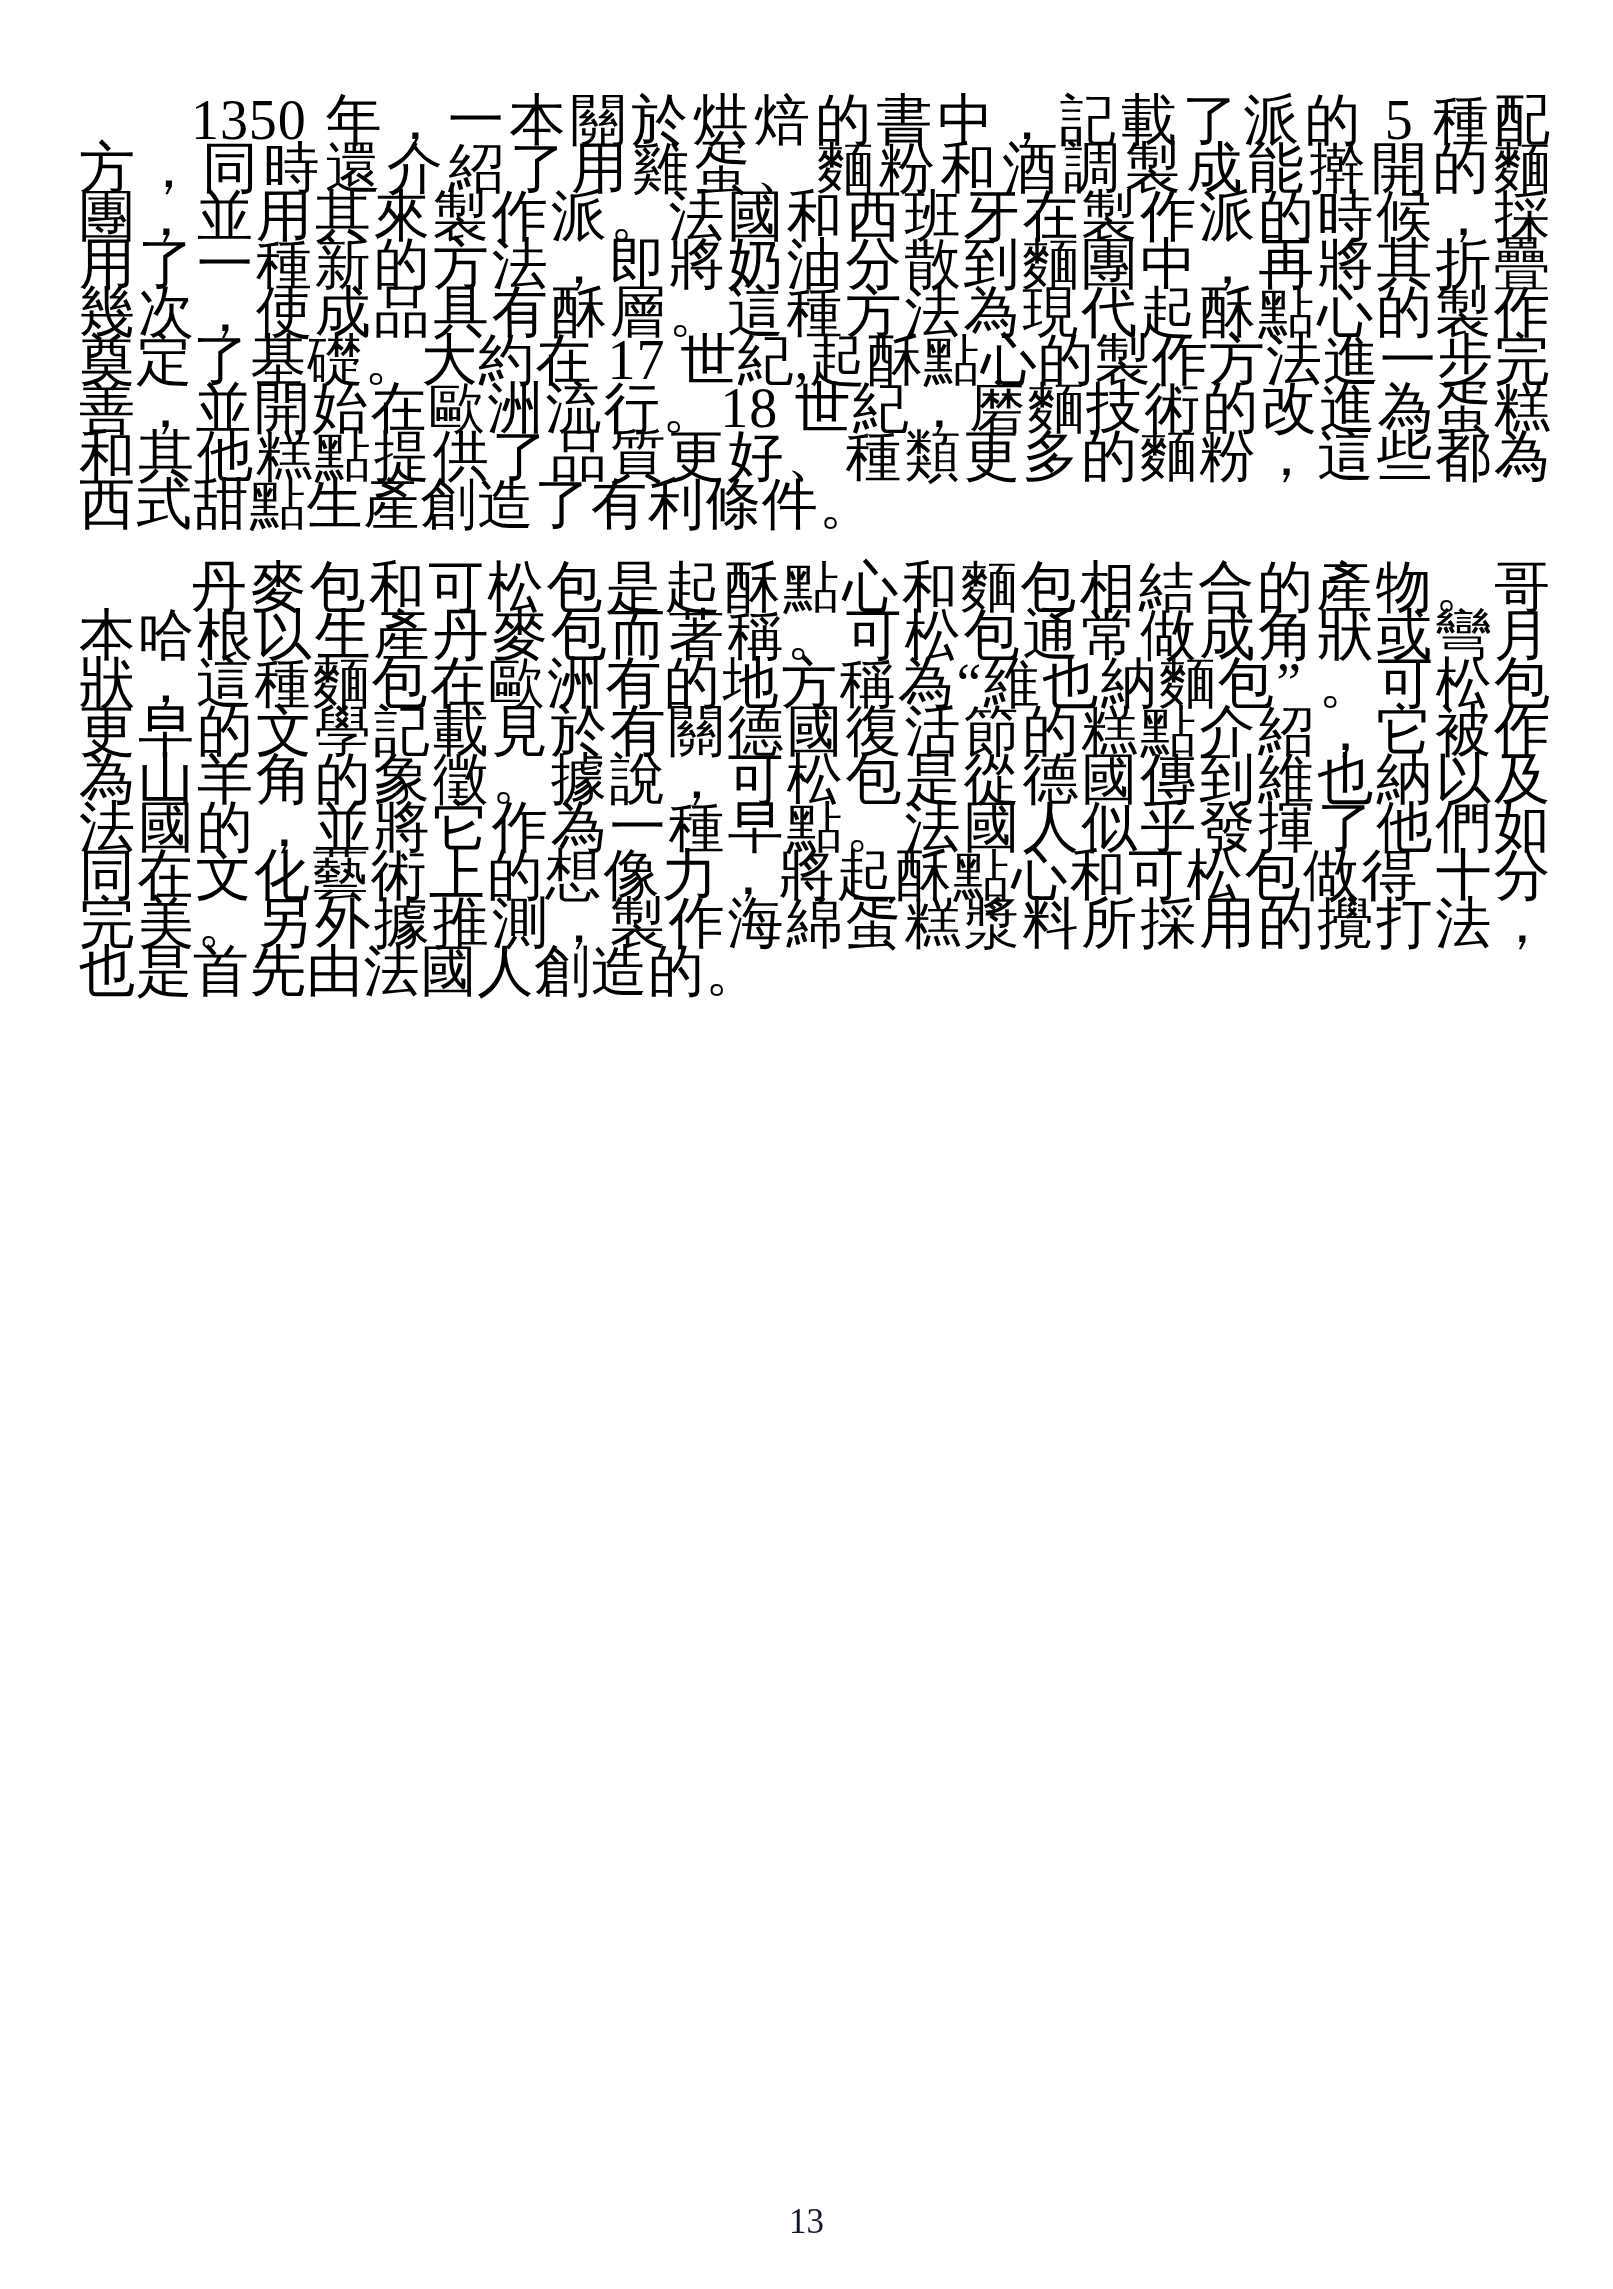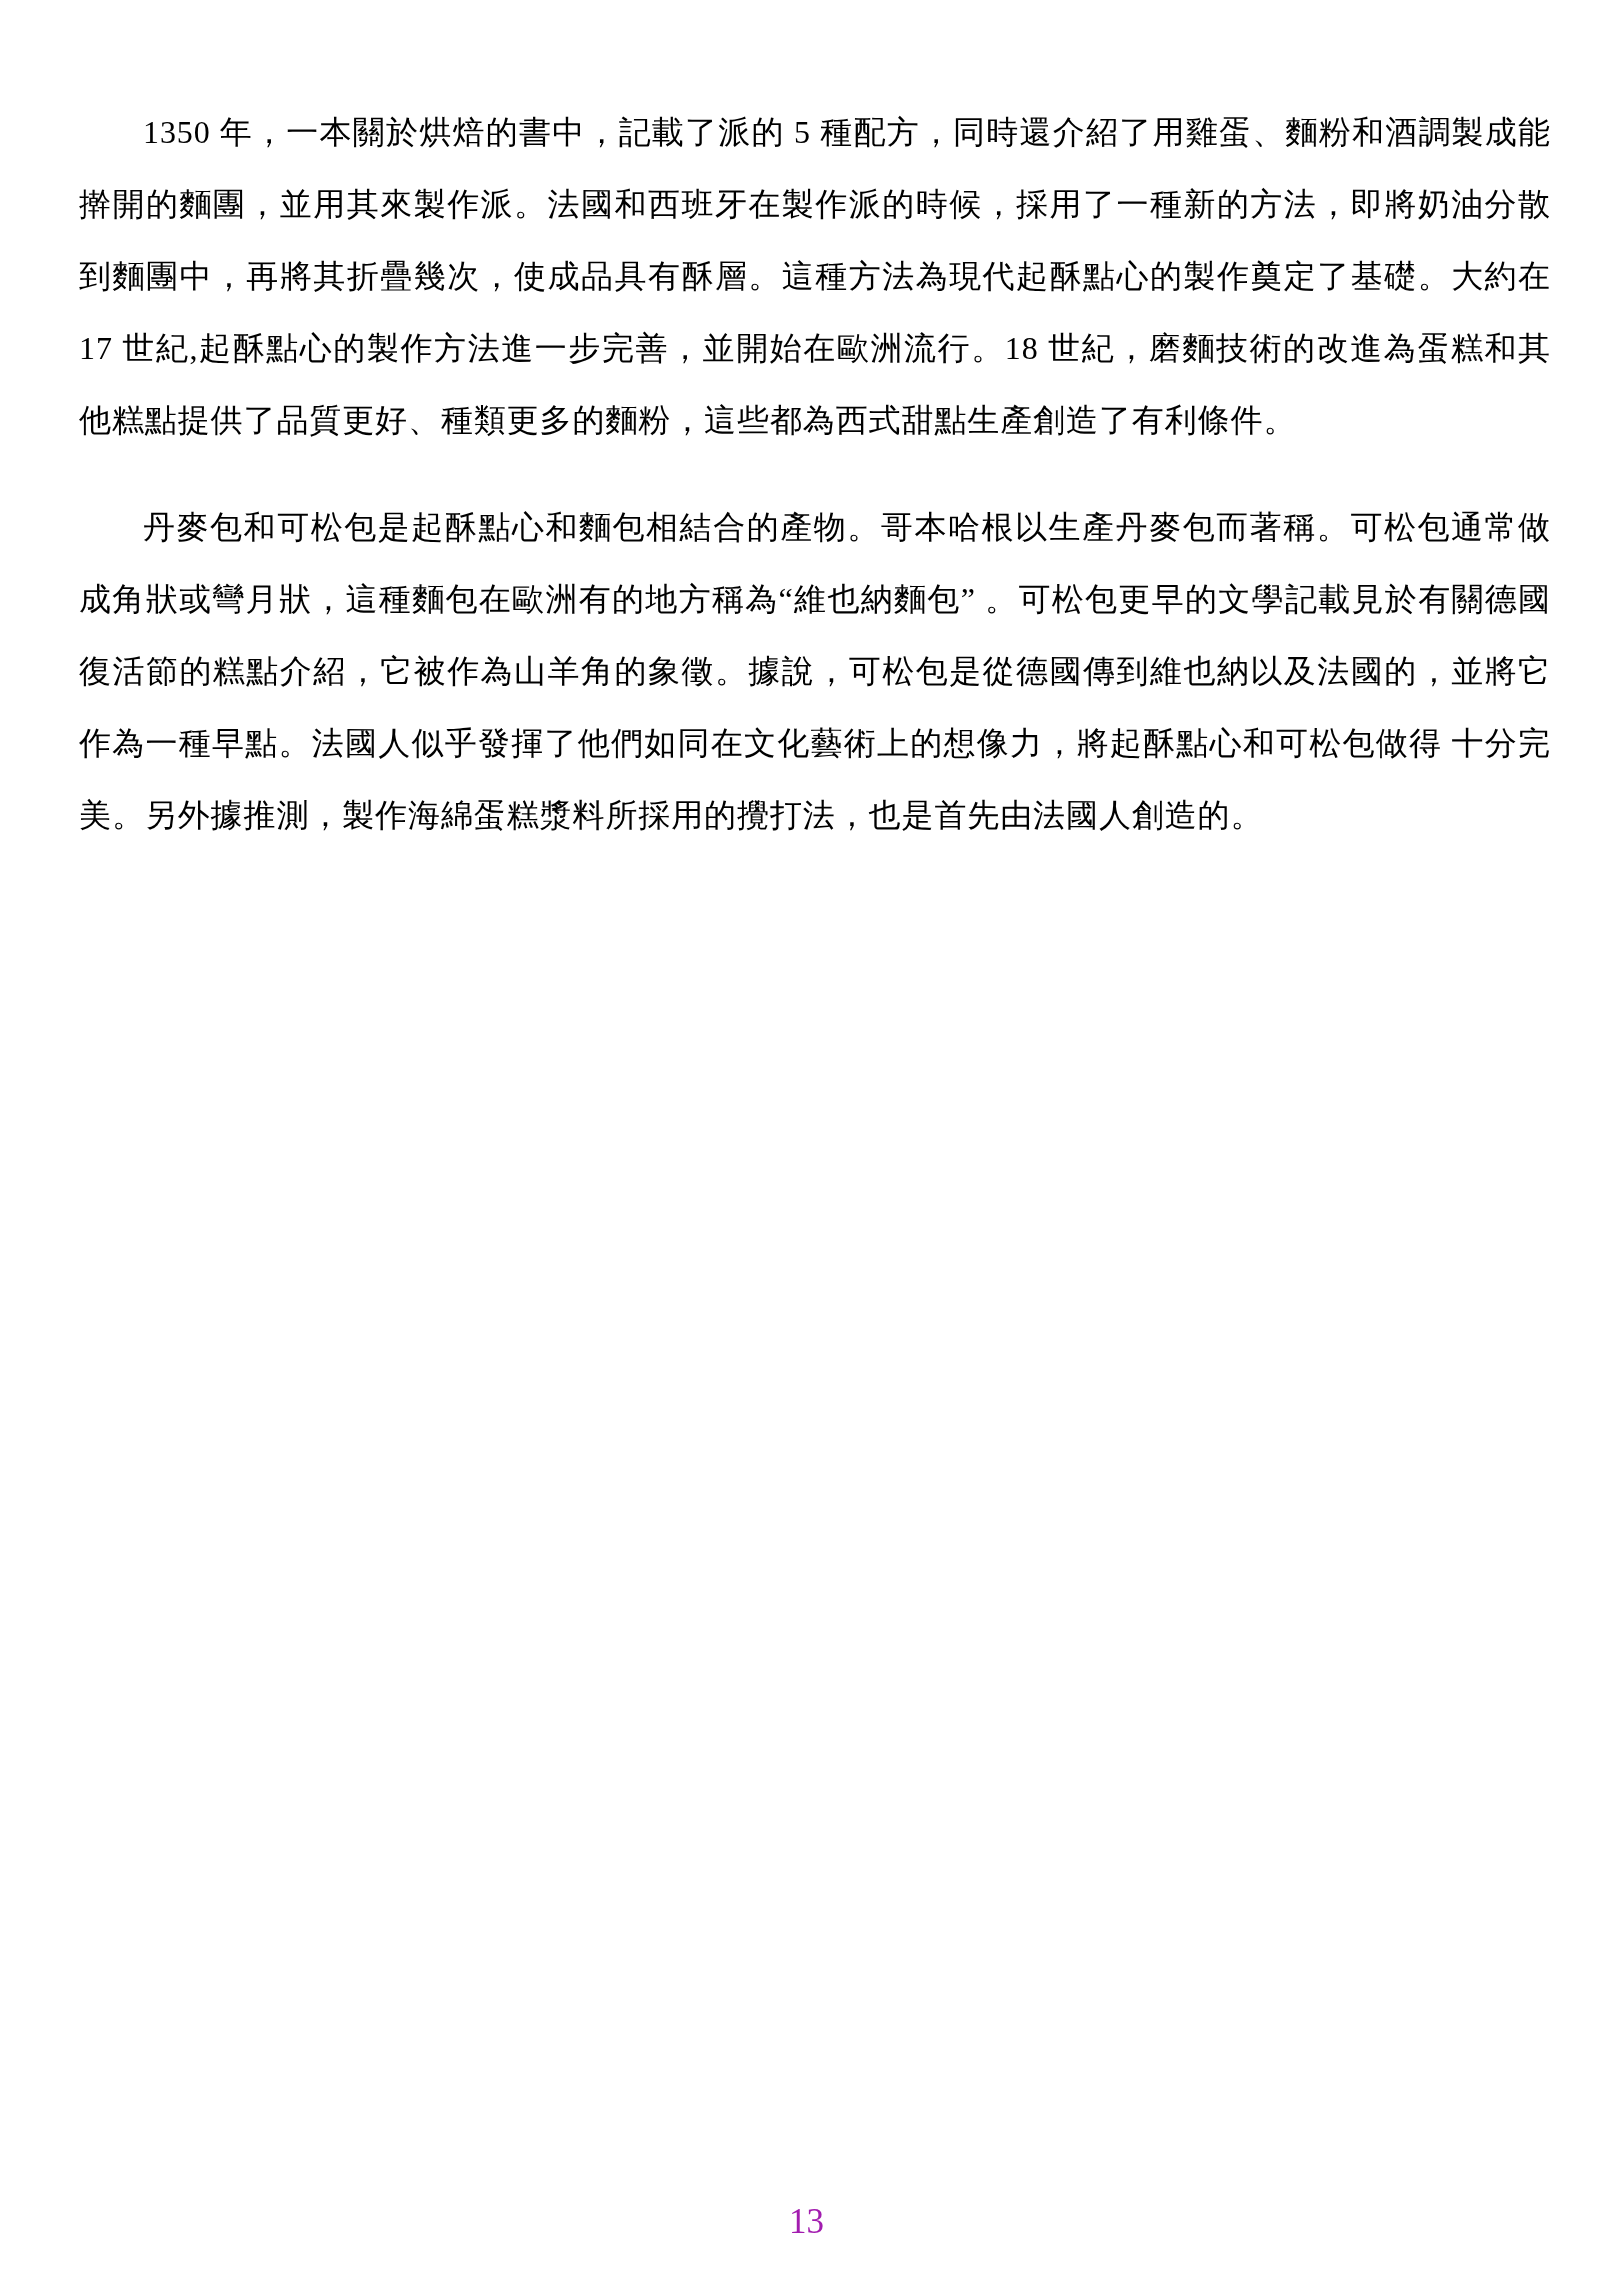--- a/index.html
+++ b/index.html
@@ -11,38 +11,38 @@
     position: relative;
     width: 1613px;
     height: 2290px;
     background: #ffffff;
     color: #000000;
     overflow: hidden;
     font-family: "Liberation Serif", "DejaVu Serif", serif;
   }
   .content {
     padding: 96px 62px 0 79px;
-    font-size: 32px;
-    line-height: 72px;
+    font-size: 56px;
+    line-height: 48px;
     text-align: justify;
     letter-spacing: 0.9px;
   }
   .content p {
     margin: 0 0 35px 0;
     text-indent: 2em;
   }
   .page-footer {
     position: absolute;
     left: 0;
     right: 0;
     bottom: 48px;
     text-align: center;
     font-size: 35px;
     font-family: "Liberation Serif", "DejaVu Serif", serif;
-    color: #a21caf;
+    color: #0f172a;
   }
 </style>
 </head>
 <body>
 
 <div class="page">
   <div class="content">
     <p>1350 年，一本關於烘焙的書中，記載了派的 5 種配方，同時還介紹了用雞蛋、麵粉和酒調製成能擀開的麵團，並用其來製作派。法國和西班牙在製作派的時候，採用了一種新的方法，即將奶油分散到麵團中，再將其折疊幾次，使成品具有酥層。這種方法為現代起酥點心的製作奠定了基礎。大約在 17 世紀,起酥點心的製作方法進一步完善，並開始在歐洲流行。18 世紀，磨麵技術的改進為蛋糕和其他糕點提供了品質更好、種類更多的麵粉，這些都為西式甜點生產創造了有利條件。</p>
     <p>丹麥包和可松包是起酥點心和麵包相結合的產物。哥本哈根以生產丹麥包而著稱。可松包通常做成角狀或彎月狀，這種麵包在歐洲有的地方稱為“維也納麵包” 。可松包更早的文學記載見於有關德國復活節的糕點介紹，它被作為山羊角的象徵。據說，可松包是從德國傳到維也納以及法國的，並將它作為一種早點。法國人似乎發揮了他們如同在文化藝術上的想像力，將起酥點心和可松包做得 十分完美。另外據推測，製作海綿蛋糕漿料所採用的攪打法，也是首先由法國人創造的。</p>
   </div>

